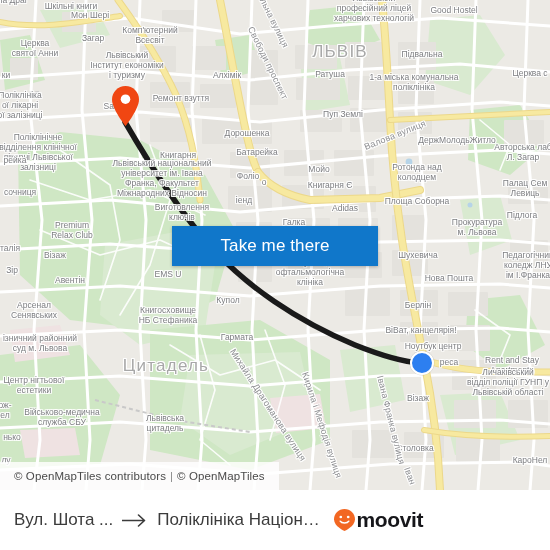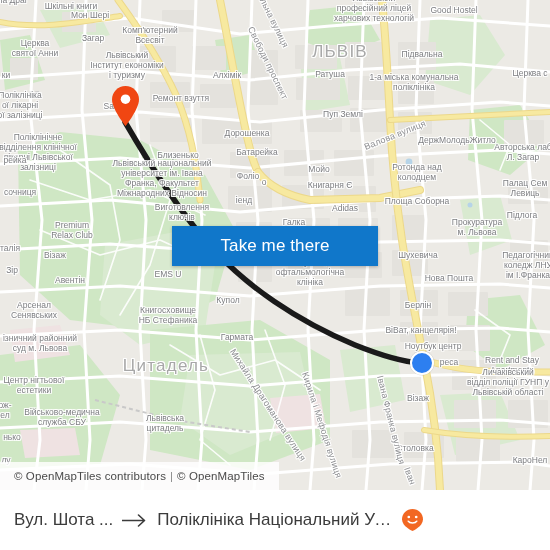--- a/index.html
+++ b/index.html
@@ -364,21 +364,21 @@
         <div class="map-label poi" style="left: 227px; top: 75px;">Алхімік</div>
         <div class="map-label poi" style="left: 181px; top: 98px;">Ремонт взуття</div>
         <div class="map-label poi" style="left: 88px; top: 106px; margin-left: 32px;">Satirikon</div>
         <div class="map-label poi" style="left: 20px; top: 105px;">Поліклініка
 ої лікарні
 ої залізниці</div>
         <div class="map-label poi" style="left: 38px; top: 152px;">Поліклінічне
 відділення клінічної
 лікарні Львівської
 залізниці</div>
-        <div class="map-label poi" style="left: 178px; top: 155px;">Близенько</div>
+        <div class="map-label poi" style="left: 178px; top: 155px;">Книгарня</div>
         <div class="map-label poi" style="left: 247px; top: 133px;">Дорошенка</div>
         <div class="map-label poi" style="left: 257px; top: 152px;">Батарейка</div>
         <div class="map-label poi" style="left: 162px; top: 178px;">Львівський національний
 університет ім. Івана
 Франка, Факультет
 Міжнародних Відносин</div>
         <div class="map-label poi" style="left: 248px; top: 176px;">Фоліо</div>
         <div class="map-label poi" style="left: 20px; top: 192px;">сочниця</div>
         <div class="map-label poi" style="left: 182px; top: 212px;">Виготовлення
 ключів</div>
@@ -494,15 +494,16 @@
       </span>
       <span id="route-destination">Поліклініка Національний Універ...</span>
     </div>
     <div id="moovit-logo">
       <svg width="21" height="22" viewBox="0 0 21 22">
         <path d="M10.5,0 C4.7,0 0,4.6 0,10.3 C0,17.6 10.5,22 10.5,22 C10.5,22 21,17.6 21,10.3 C21,4.6 16.3,0 10.5,0 Z" fill="#F26722"></path>
         <circle cx="6.8" cy="8" r="1.35" fill="#ffffff"></circle>
         <circle cx="14.2" cy="8" r="1.35" fill="#ffffff"></circle>
         <path d="M6.2,12.2 C7.6,14.6 13.4,14.6 14.8,12.2" stroke="#ffffff" stroke-width="1.5" fill="none" stroke-linecap="round"></path>
       </svg>
+      <span id="moovit-wordmark">moovit</span>
     </div>
   </div>
 </div>
 
 </body></html>

